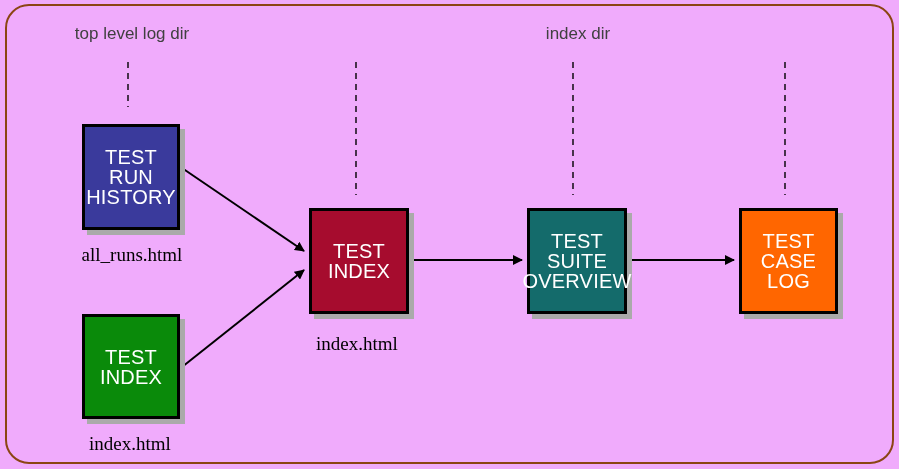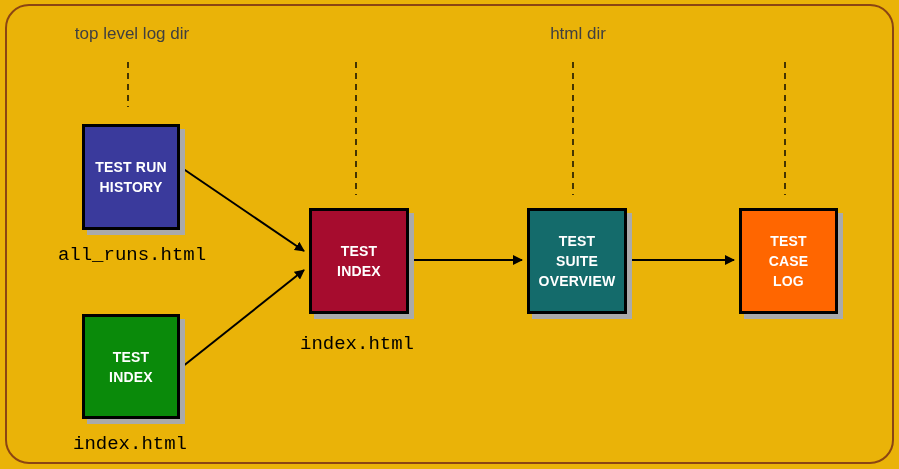--- a/index.html
+++ b/index.html
@@ -5,21 +5,21 @@
   html, body {
     margin: 0;
     padding: 0;
     background: #ffffff;
     font-family: "Liberation Sans", sans-serif;
   }
   .canvas {
     position: relative;
     width: 899px;
     height: 469px;
-    background: #eab308;
+    background: #f0abfc;
     overflow: hidden;
   }
   .frame {
     position: absolute;
     left: 5px;
     top: 4px;
     right: 5px;
     bottom: 5px;
     border: 2px solid #8B4513;
     border-radius: 24px;
@@ -54,45 +54,45 @@
     box-sizing: border-box;
     border: 3px solid #000000;
     box-shadow: 5px 5px 0 #aaaaaa;
     display: flex;
     align-items: center;
     justify-content: center;
     text-align: center;
   }
   .dbox-label {
     color: #ffffff;
-    font-weight: bold;
-    font-size: 14px;
+    font-weight: normal;
+    font-size: 20px;
     line-height: 20px;
     white-space: pre-line;
     letter-spacing: 0.2px;
   }
   .file-label {
     position: absolute;
     transform: translateX(-50%);
-    font-family: Liberation Mono, monospace;
+    font-family: Liberation Serif, serif;
     font-size: 19px;
     line-height: 20px;
     color: #000000;
     white-space: nowrap;
   }
 </style>
 </head>
 <body>
 
 <div class="canvas">
 
   <div class="frame" style="border-color: rgb(139, 69, 19);"></div>
 
   <div class="col-header" style="left:132px;">top level log dir</div>
-  <div class="col-header" style="left:578px;">html dir</div>
+  <div class="col-header" style="left:578px;">index dir</div>
 
   <svg class="connectors" width="899" height="469">
     <defs>
       <marker id="ah" markerWidth="11" markerHeight="10" refX="9" refY="5" orient="auto" markerUnits="userSpaceOnUse">
         <path d="M0,0 L10,5 L0,10 z" fill="#000000"></path>
       </marker>
     </defs>
     <line class="guide" x1="128" y1="62" x2="128" y2="107"></line>
     <line class="guide" x1="356" y1="62" x2="356" y2="195"></line>
     <line class="guide" x1="573" y1="62" x2="573" y2="195"></line>

